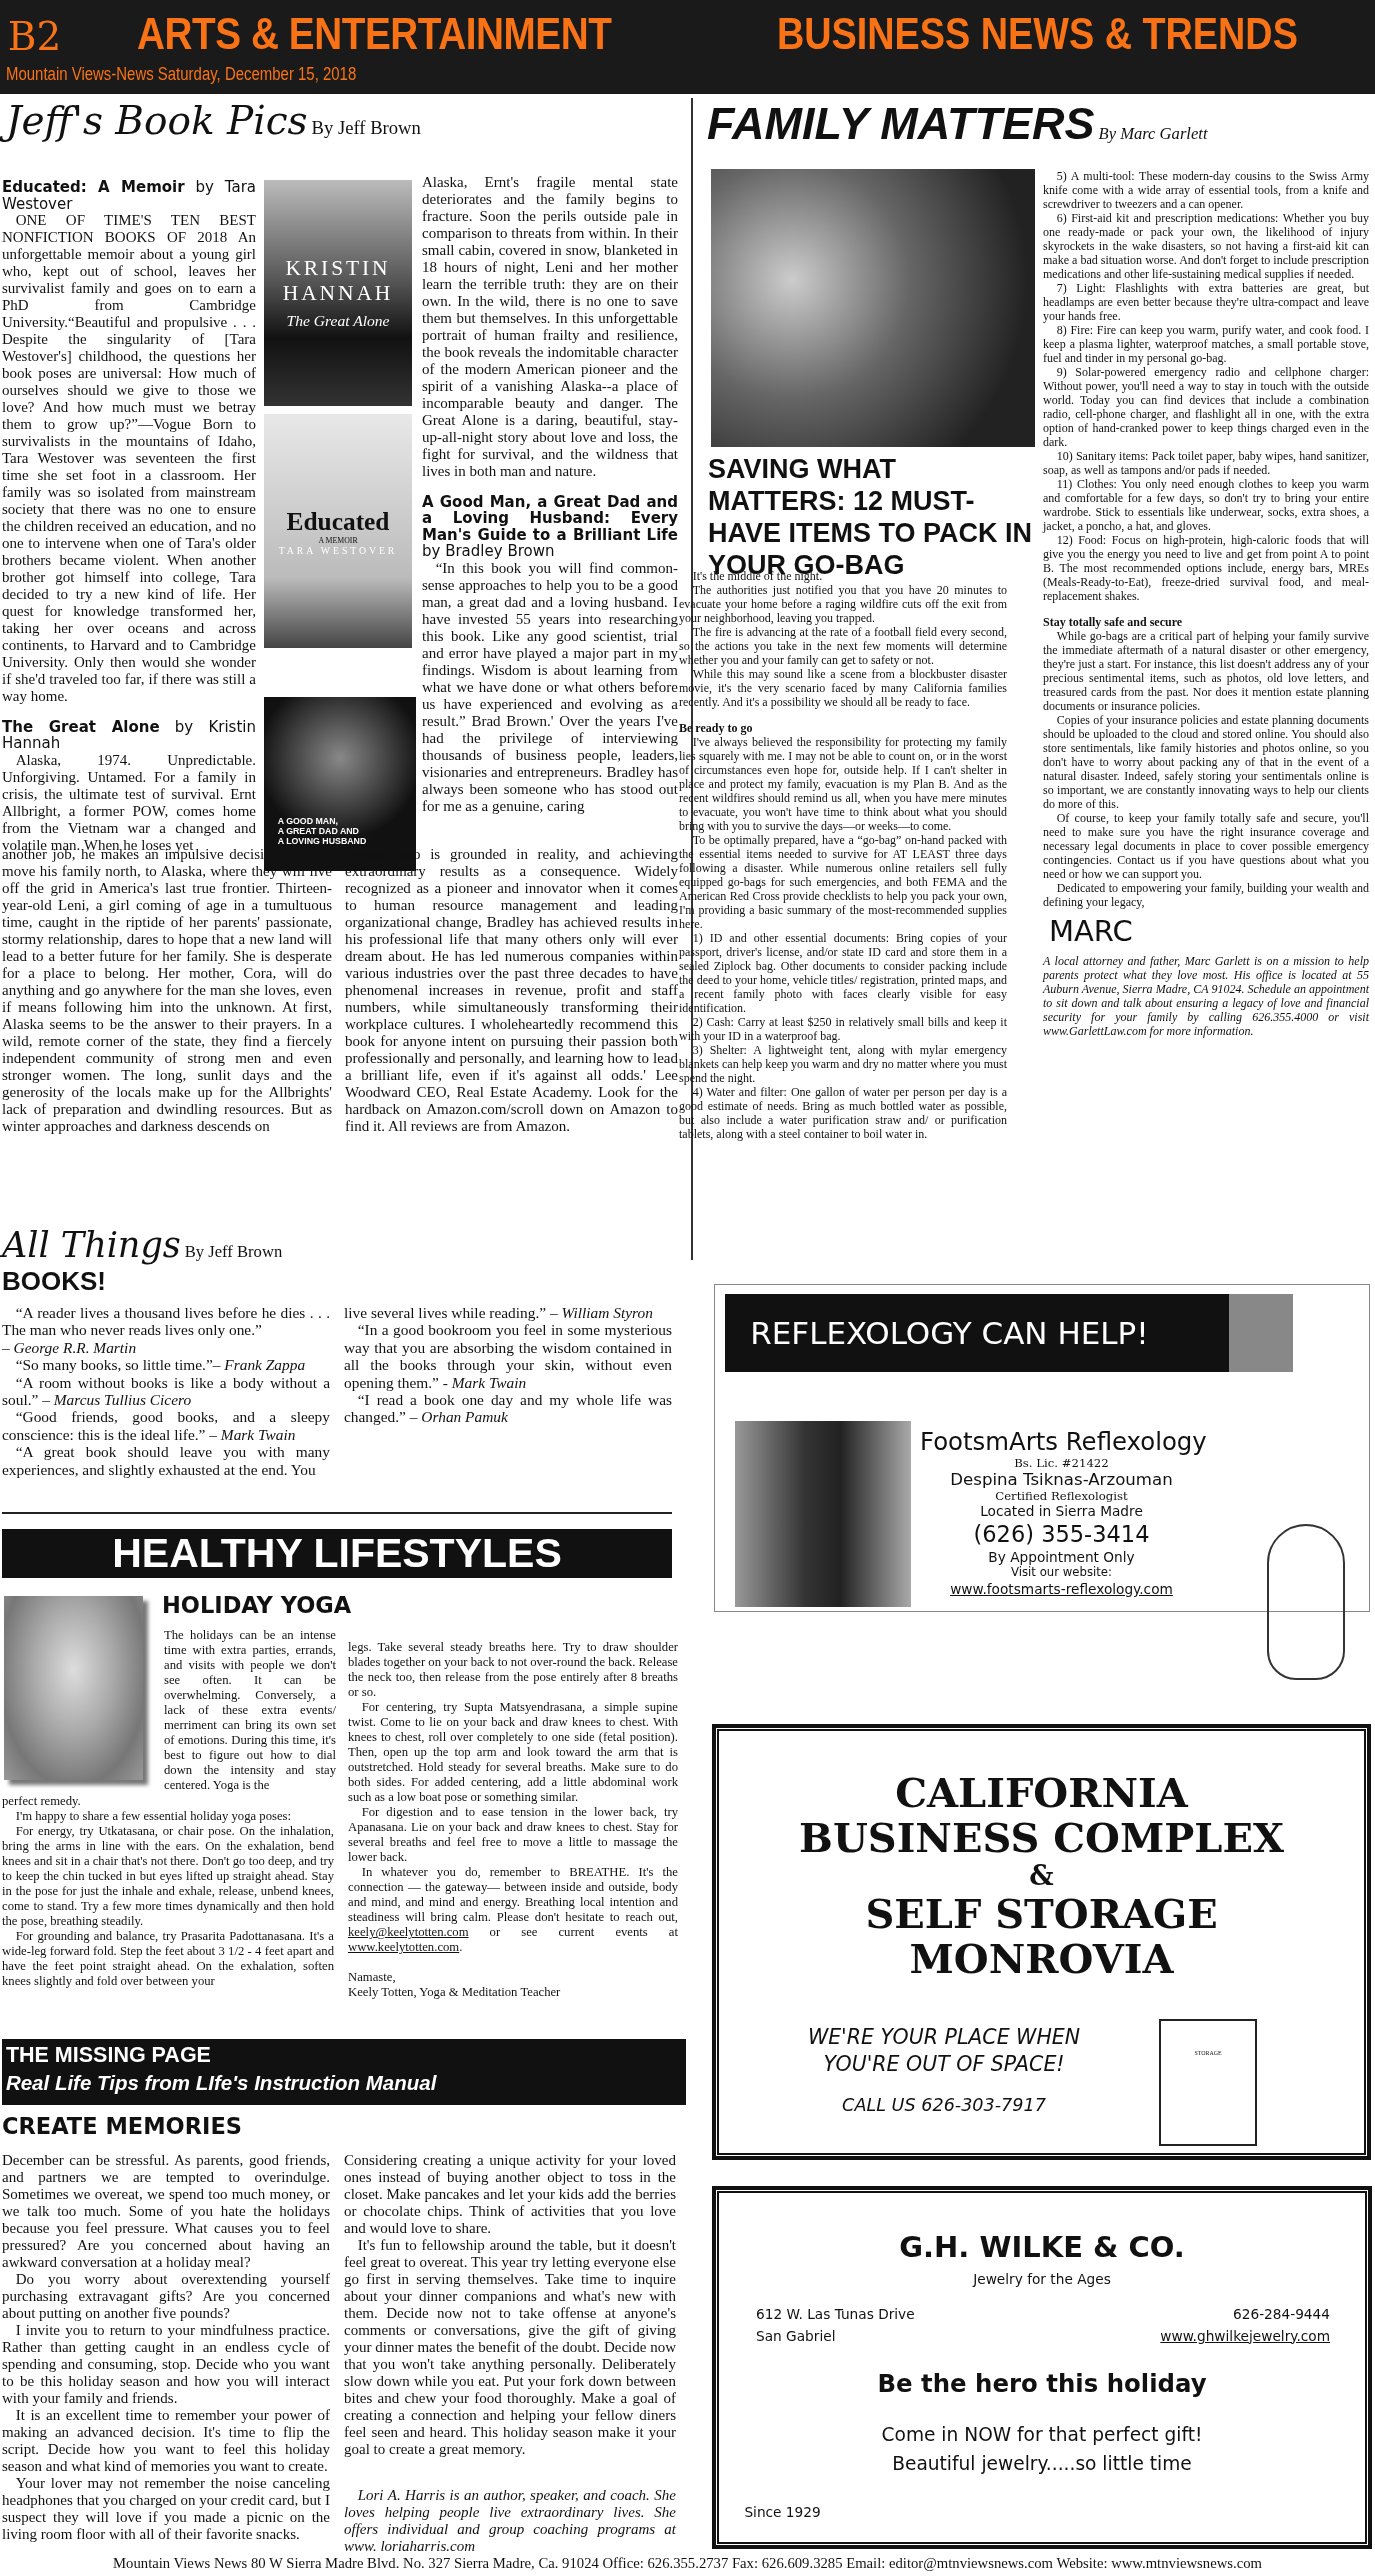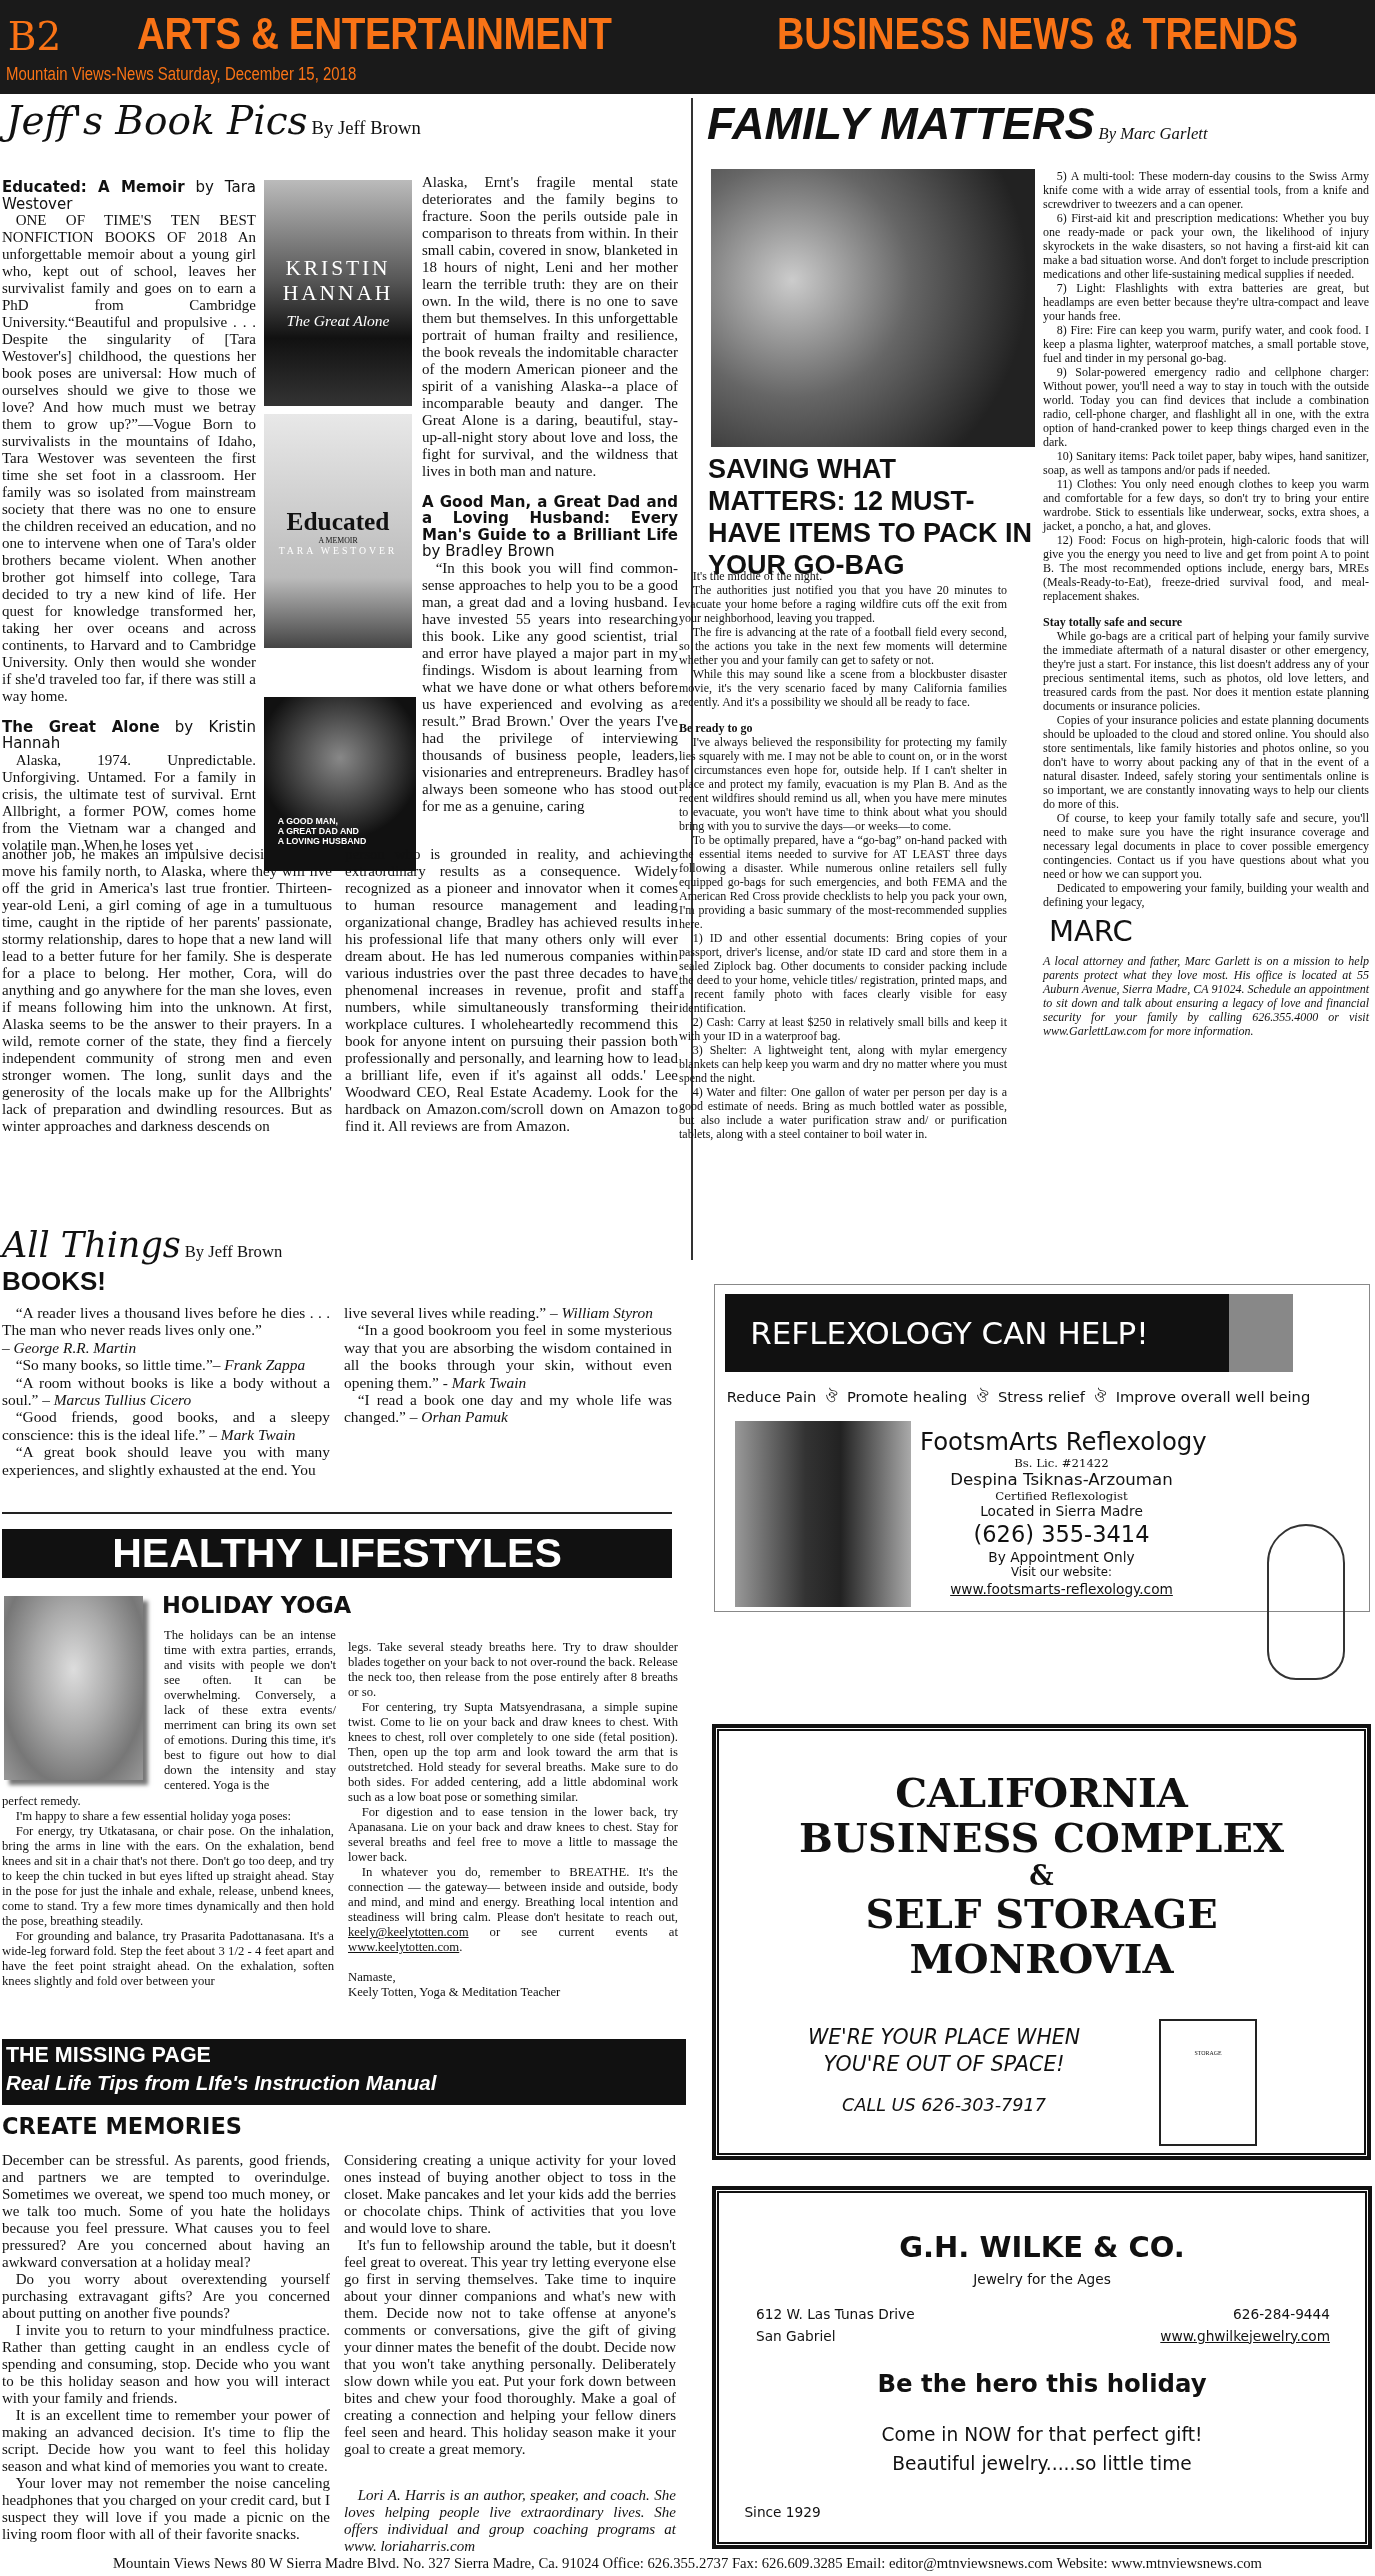--- a/index.html
+++ b/index.html
@@ -173,23 +173,20 @@
     </div>
   <div style="font-family:'DejaVu Sans',sans-serif;font-size:29px;margin:15.6px 0 15.6px 5.9px;">MARC</div>
   <p class="ital" style="text-indent:0">A local attorney and father, Marc Garlett is on a mission to help parents protect what they love most. His office is located at 55 Auburn Avenue, Sierra Madre, CA 91024. Schedule an appointment to sit down and talk about ensuring a legacy of love and financial security for your family by calling 626.355.4000 or visit www.GarlettLaw.com for more information.</p>
 </div>
 
 <div class="abs" style="left:714px;top:1284px;width:656px;height:328px;border:1px solid #888;">
   <div class="abs blackbar" style="left:9.8px;top:8.8px;width:568px;height:78px;">
     <div style="font-family:'DejaVu Sans',sans-serif;font-size:31px;line-height:78px;padding-left:25.4px;">REFLEXOLOGY CAN HELP!</div>
     <div class="abs" style="right:0;top:0;width:64px;height:78px;background:#888;"></div>
   </div>
-  <div class="abs" style="left:11.7px;top:100px;width:635px;font-family:'DejaVu Sans',sans-serif;font-size:14.7px;white-space:nowrap;">
-    <span>Reduce Pain</span> &nbsp;ঔ&nbsp; <span>Promote healing</span> &nbsp;ঔ&nbsp; <span>Stress relief</span> &nbsp;ঔ&nbsp; <span>Improve overall well being</span>
-  </div>
   <div class="abs" style="left:19.5px;top:136px;width:176px;height:186px;background:linear-gradient(90deg,#999,#333 40%,#222 60%,#aaa);"></div>
   <div class="abs" style="left:205px;top:142px;width:283px;text-align:center;font-family:'DejaVu Sans',sans-serif;">
     <div style="font-size:24.4px;white-space:nowrap;">FootsmArts Reflexology</div>
     <div style="font-size:11.7px;font-family:'DejaVu Serif',serif;">Bs. Lic. #21422</div>
     <div style="font-size:16.6px;">Despina Tsiknas-Arzouman</div>
     <div style="font-size:11.7px;font-family:'DejaVu Serif',serif;">Certified Reflexologist</div>
     <div style="font-size:13.7px;">Located in Sierra Madre</div>
     <div style="font-size:22.5px;margin:2px 0;">(626) 355-3414</div>
     <div style="font-size:13.7px;">By Appointment Only</div>
     <div style="font-size:11.7px;">Visit our website:</div>

